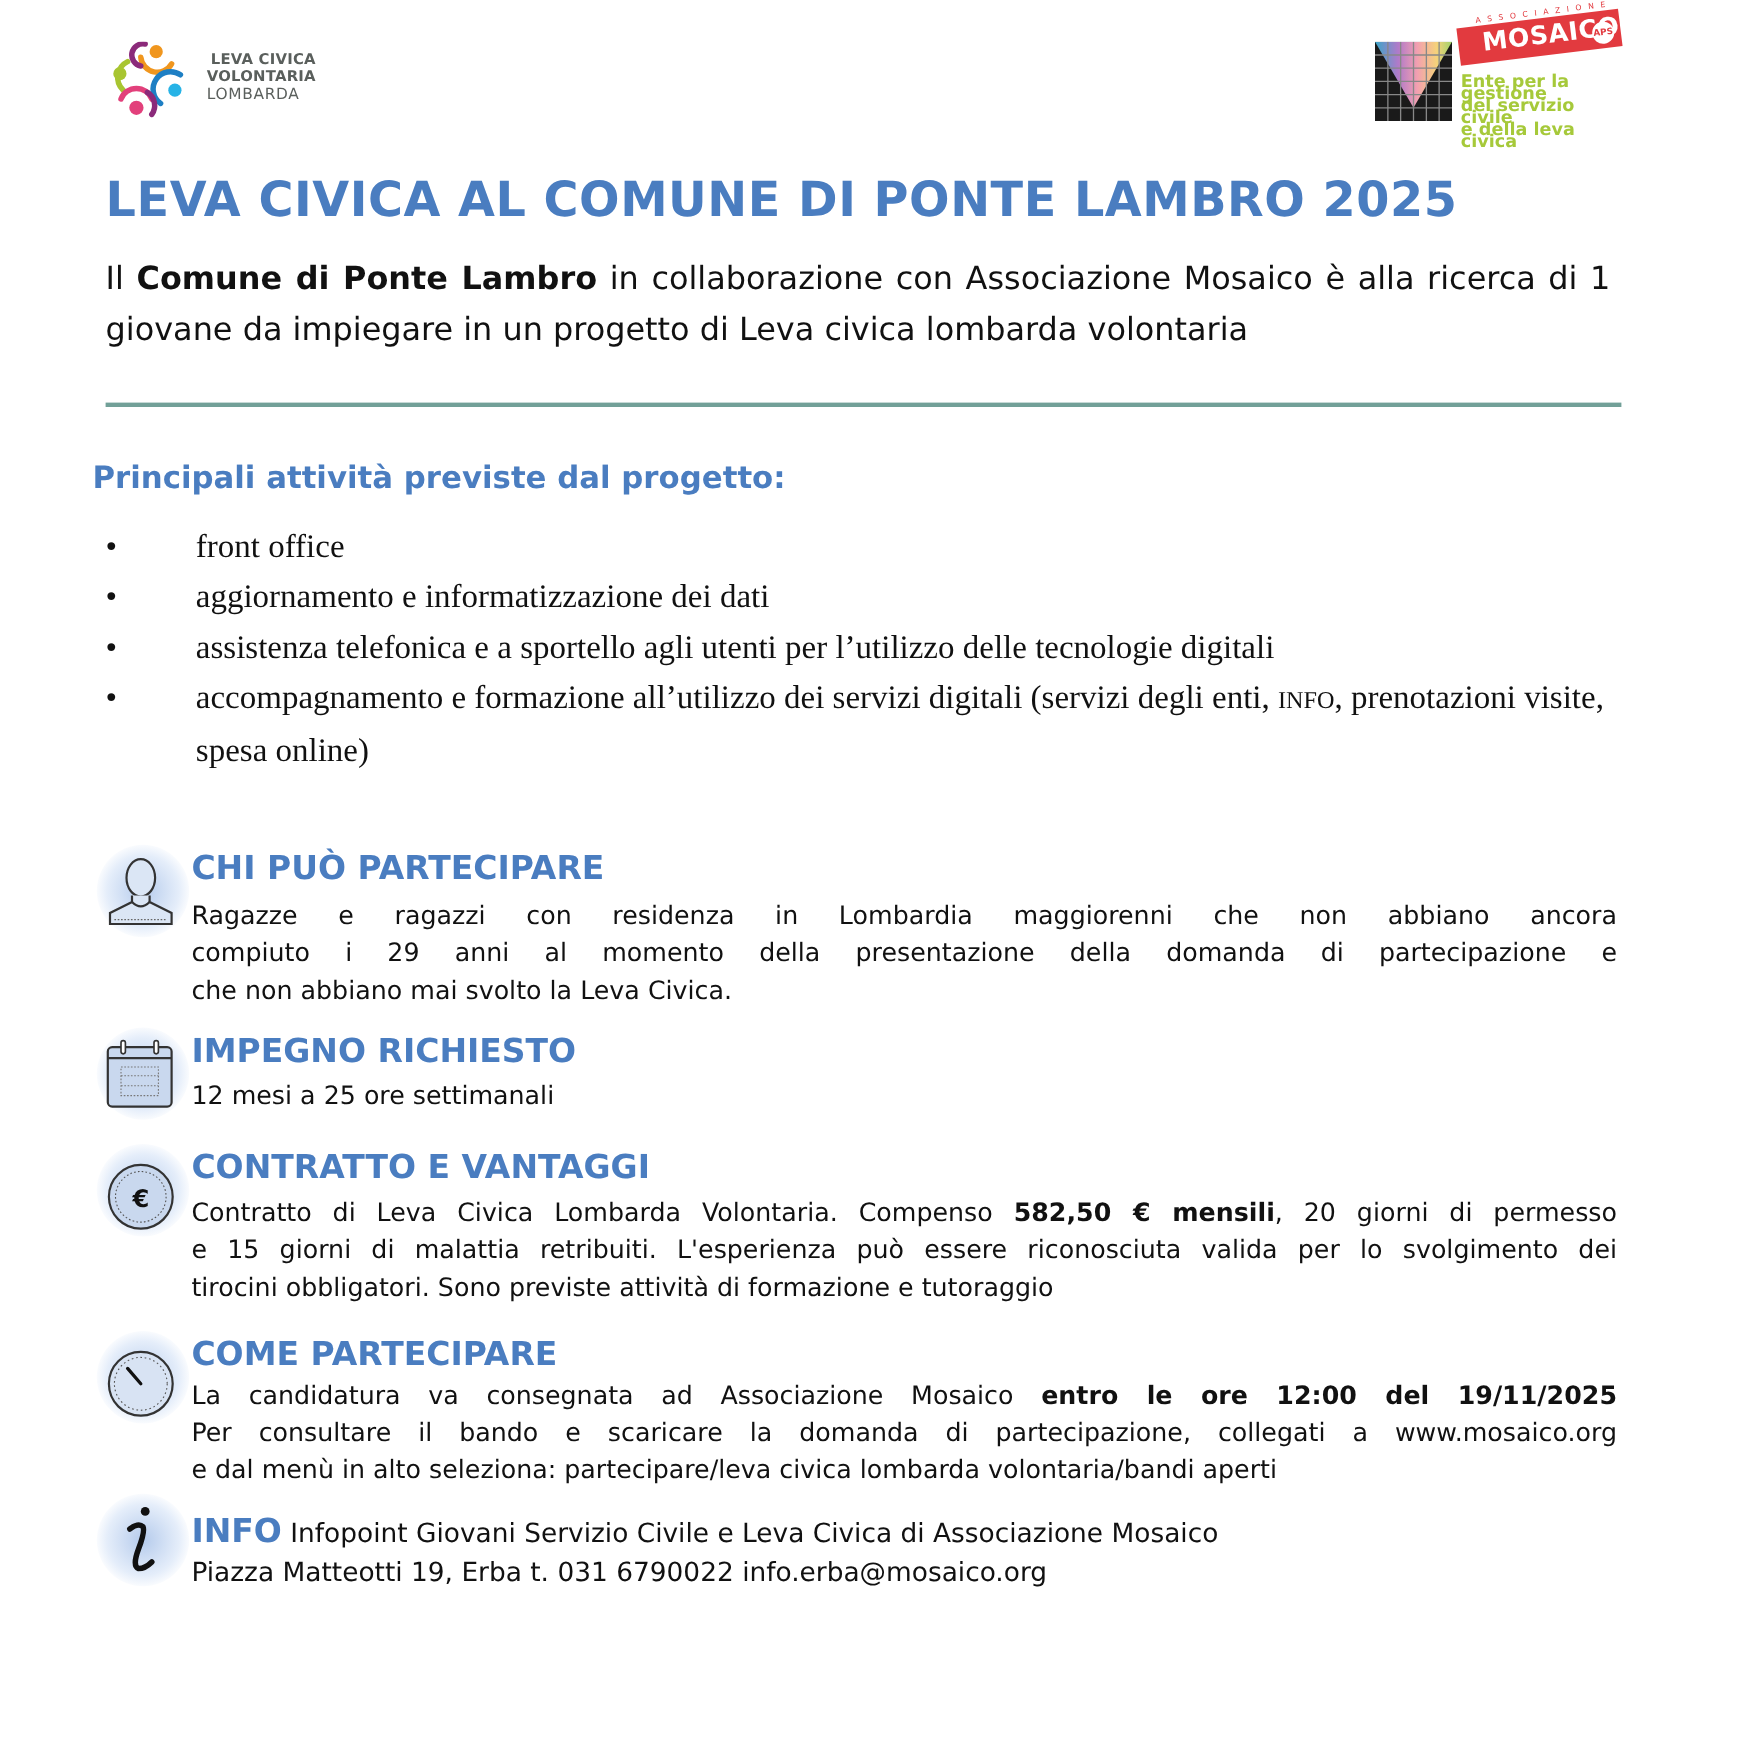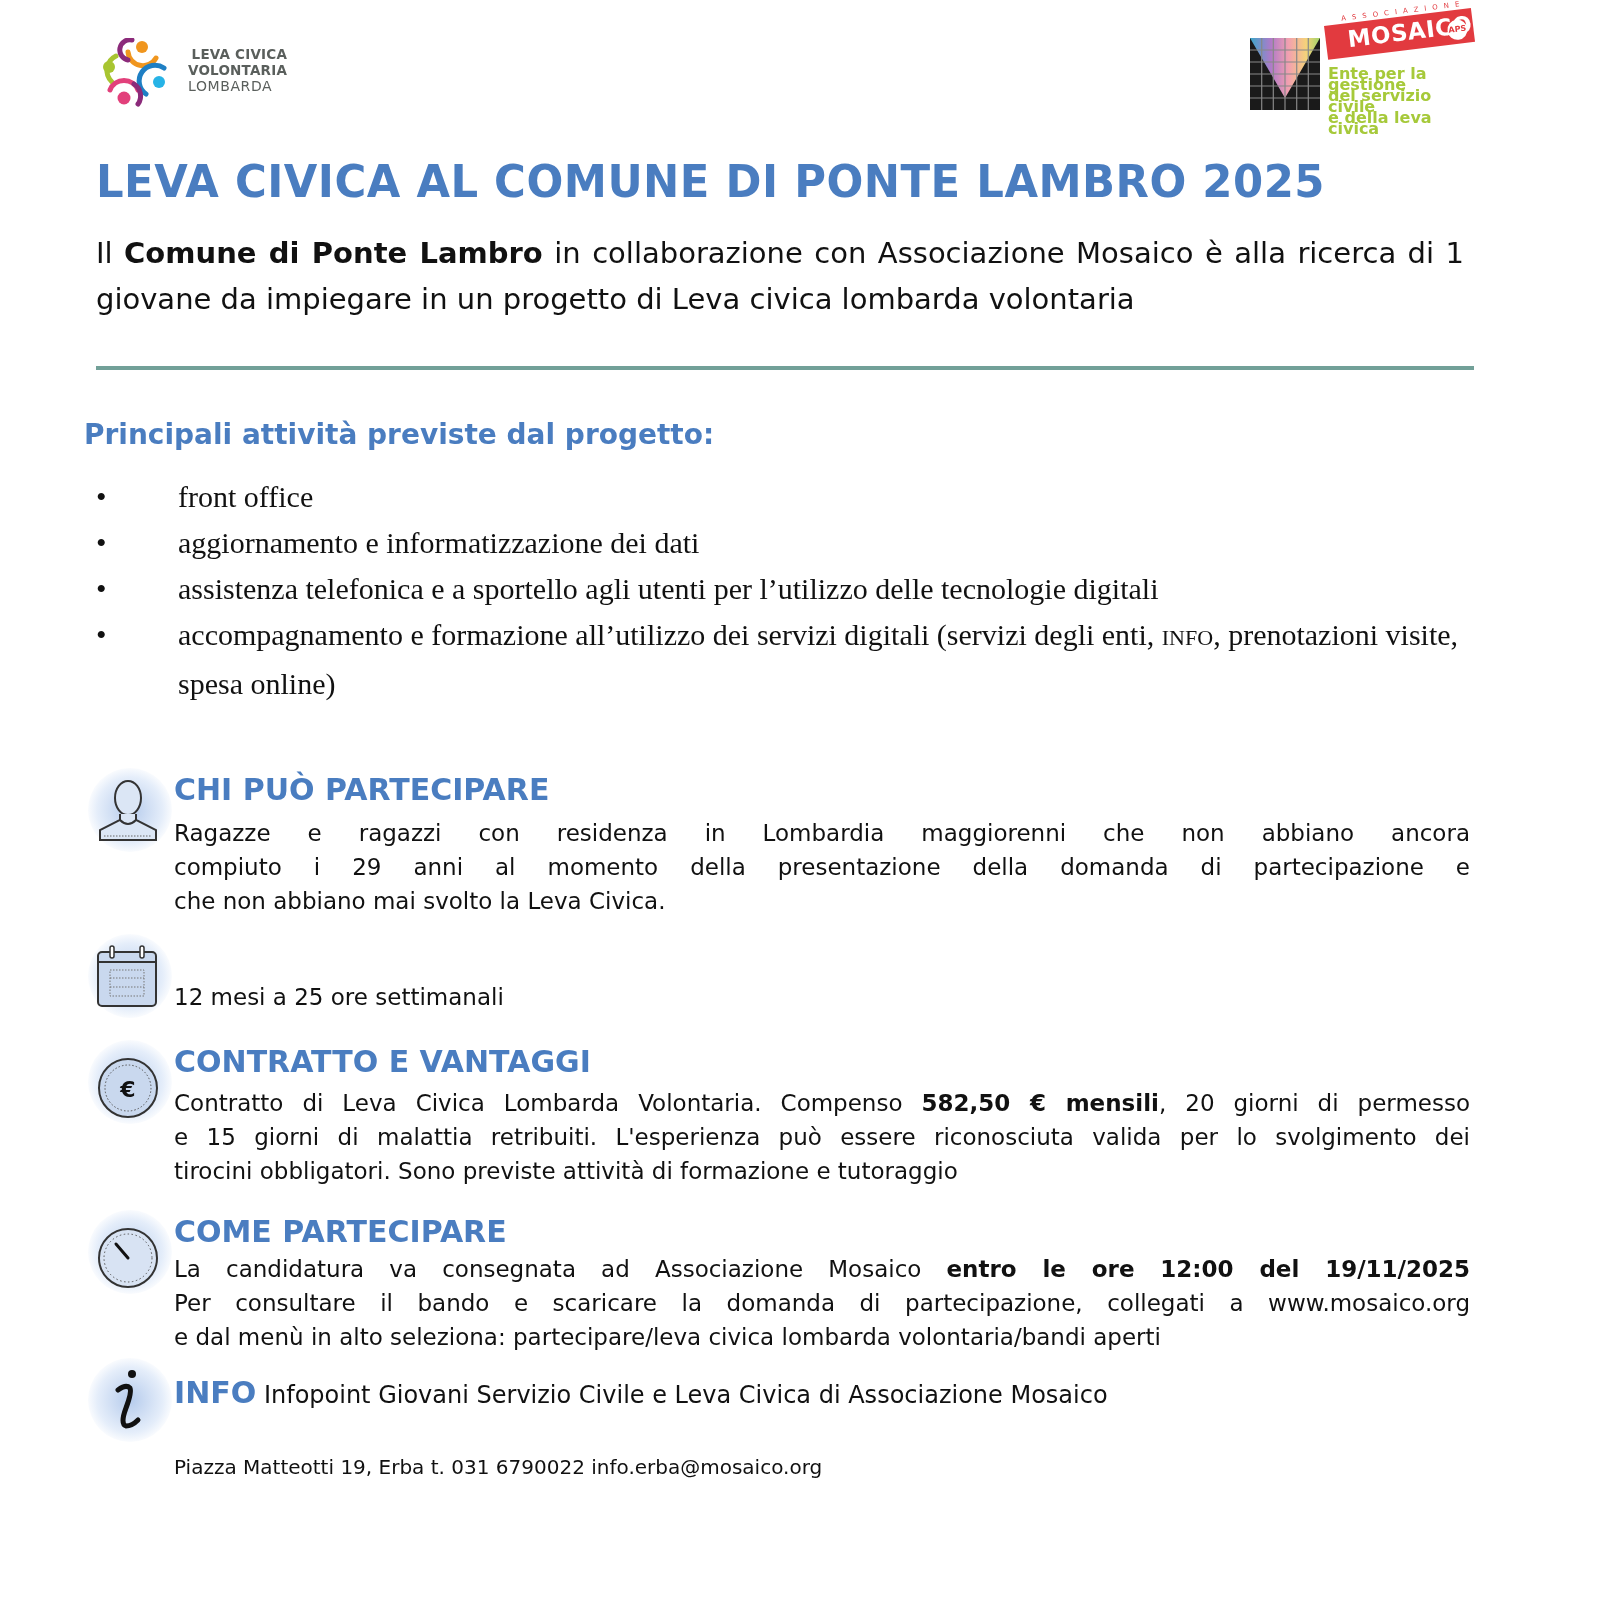--- a/index.html
+++ b/index.html
@@ -59,21 +59,21 @@
 
   #sec-come { top:1220px; height:130px; }
   #sec-come .icon { top:6px; }
   #sec-come h2 { top:-6px; }
   #sec-come .body { top:32px; }
 
   #sec-info { top:1368px; height:90px; }
   #sec-info .icon { top:0; }
   #sec-info .inforow { position:absolute; left:78px; top:8px; font-size:24px; color:#111; white-space:nowrap; line-height:34px;text-align:right; }
   #sec-info .inforow h2 { position:static; display:inline; font-size:30px; }
-  #sec-info .body2 { position:absolute; left:78px; top:44px; font-size:20px; line-height:34px; white-space:nowrap;margin-top:38px; }
+  #sec-info .body2 { position:absolute; left:78px; top:44px; font-size:24px; line-height:34px; white-space:nowrap; }
 </style>
 </head>
 <body>
 
 <div id="logo-left" class="abs">
   <svg width="72" height="70" viewBox="0 0 72 70" style="position:absolute;left:0;top:0;">
     <circle cx="11" cy="29" r="6" fill="#a8c531"></circle>
     <path d="M18 18 A16 16 0 0 0 14 44" stroke="#a8c531" stroke-width="5" fill="none" stroke-linecap="round"></path>
     <circle cx="44" cy="9" r="6" fill="#f0961e"></circle>
     <path d="M30 14 A15 15 0 0 0 58 20" stroke="#f0961e" stroke-width="5" fill="none" stroke-linecap="round"></path>
@@ -164,20 +164,21 @@
     <rect x="2" y="8" width="58" height="54" rx="4" fill="#c9d8ee" stroke="#333" stroke-width="2"></rect>
     <line x1="2" y1="18" x2="60" y2="18" stroke="#333" stroke-width="2"></line>
     <rect x="14" y="2" width="4" height="12" rx="2" fill="#fff" stroke="#333" stroke-width="1.5"></rect>
     <rect x="44" y="2" width="4" height="12" rx="2" fill="#fff" stroke="#333" stroke-width="1.5"></rect>
     <g fill="#666">
       <rect x="14" y="26" width="34" height="26" fill="none" stroke="#777" stroke-width="1" stroke-dasharray="1.5 1.5"></rect>
       <line x1="14" y1="34" x2="48" y2="34" stroke="#777" stroke-width="1" stroke-dasharray="1.5 1.5"></line>
       <line x1="14" y1="43" x2="48" y2="43" stroke="#777" stroke-width="1" stroke-dasharray="1.5 1.5"></line>
     </g>
   </svg>
+  <h2>IMPEGNO RICHIESTO</h2>
   <div class="body">12 mesi a 25 ore settimanali</div>
 </div>
 
 <div id="sec-con" class="sec">
   <div class="glow"></div>
   <svg class="icon" viewBox="0 0 64 64">
     <circle cx="32" cy="32" r="29" fill="#c9d8ee" stroke="#333" stroke-width="2"></circle>
     <circle cx="32" cy="32" r="23" fill="none" stroke="#555" stroke-width="1" stroke-dasharray="1.5 2"></circle>
     <text x="32" y="41" text-anchor="middle" font-family="DejaVu Sans, sans-serif" font-size="22" font-weight="bold" fill="#111">€</text>
   </svg>

